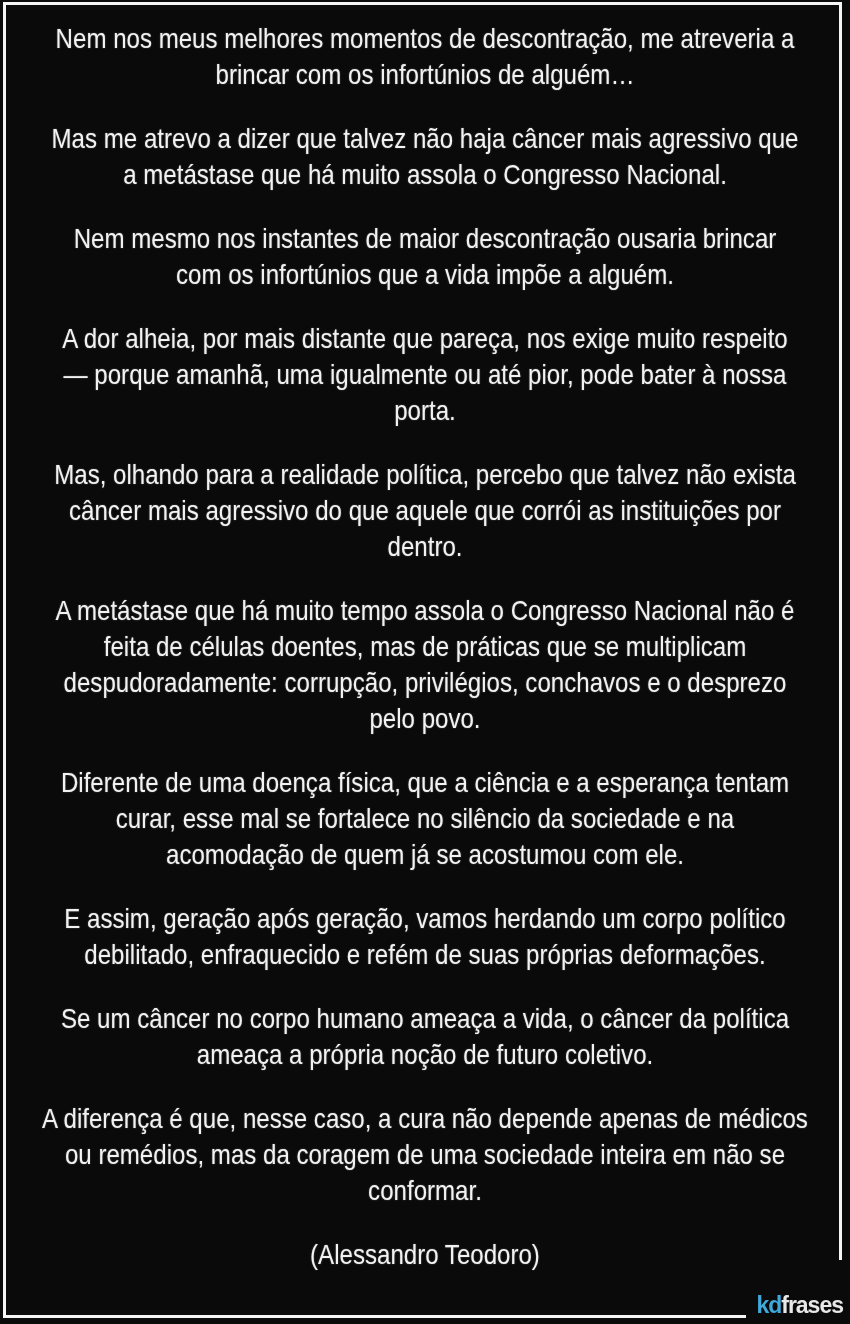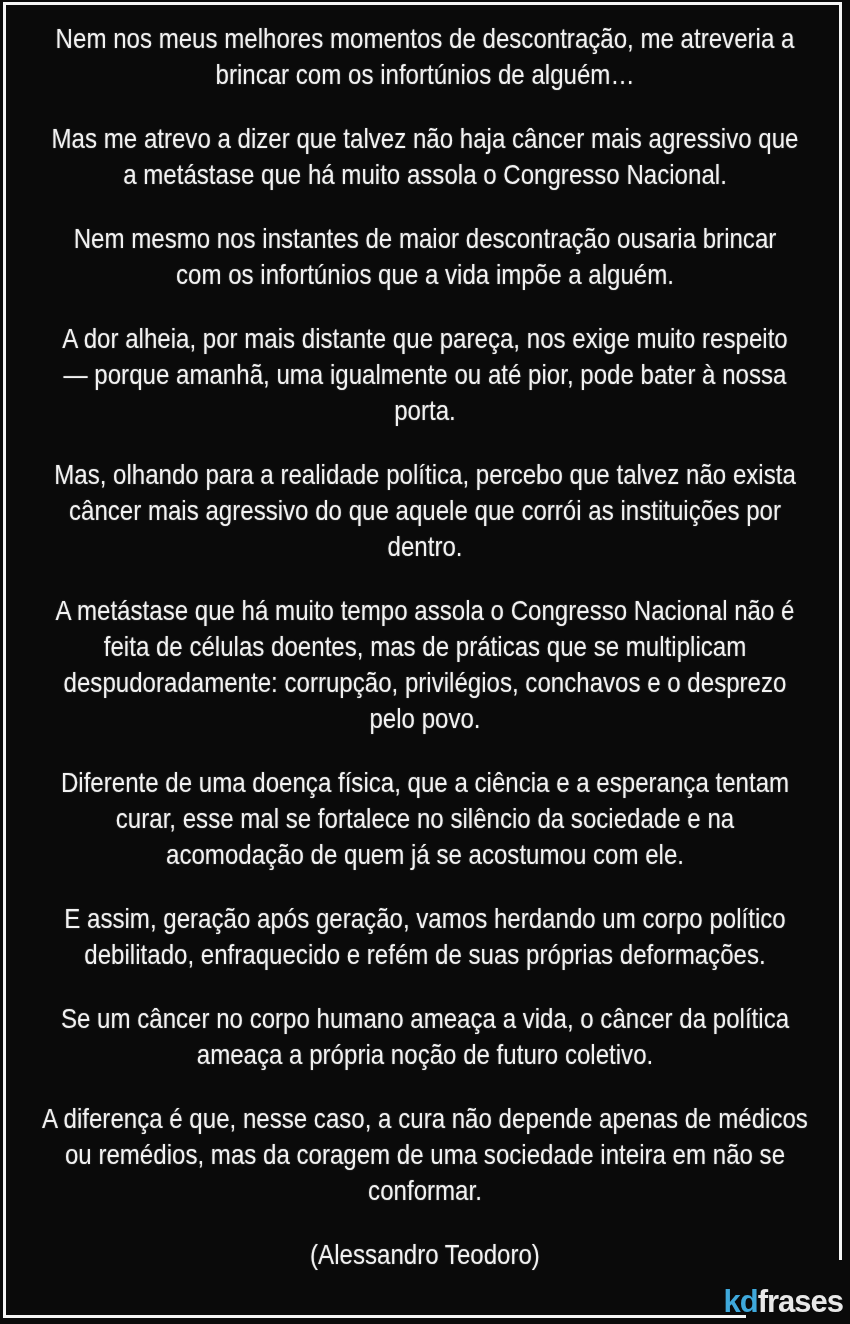--- a/index.html
+++ b/index.html
@@ -53,21 +53,21 @@
     width: 104px;
     height: 64px;
     background: #0a0a0a;
     display: flex;
     align-items: flex-end;
     justify-content: flex-end;
     padding: 0 7px 7px 0;
     box-sizing: border-box;
   }
   .logo {
-    font-size: 31px;
+    font-size: 23px;
     font-weight: 700;
     letter-spacing: -1px;
     line-height: 1;
     white-space: nowrap;
     margin-left: 40px;
   }
   .logo .kd    { color: #3fa9dc; }
   .logo .frases{ color: #e8e8e8; }
 </style>
 </head>

